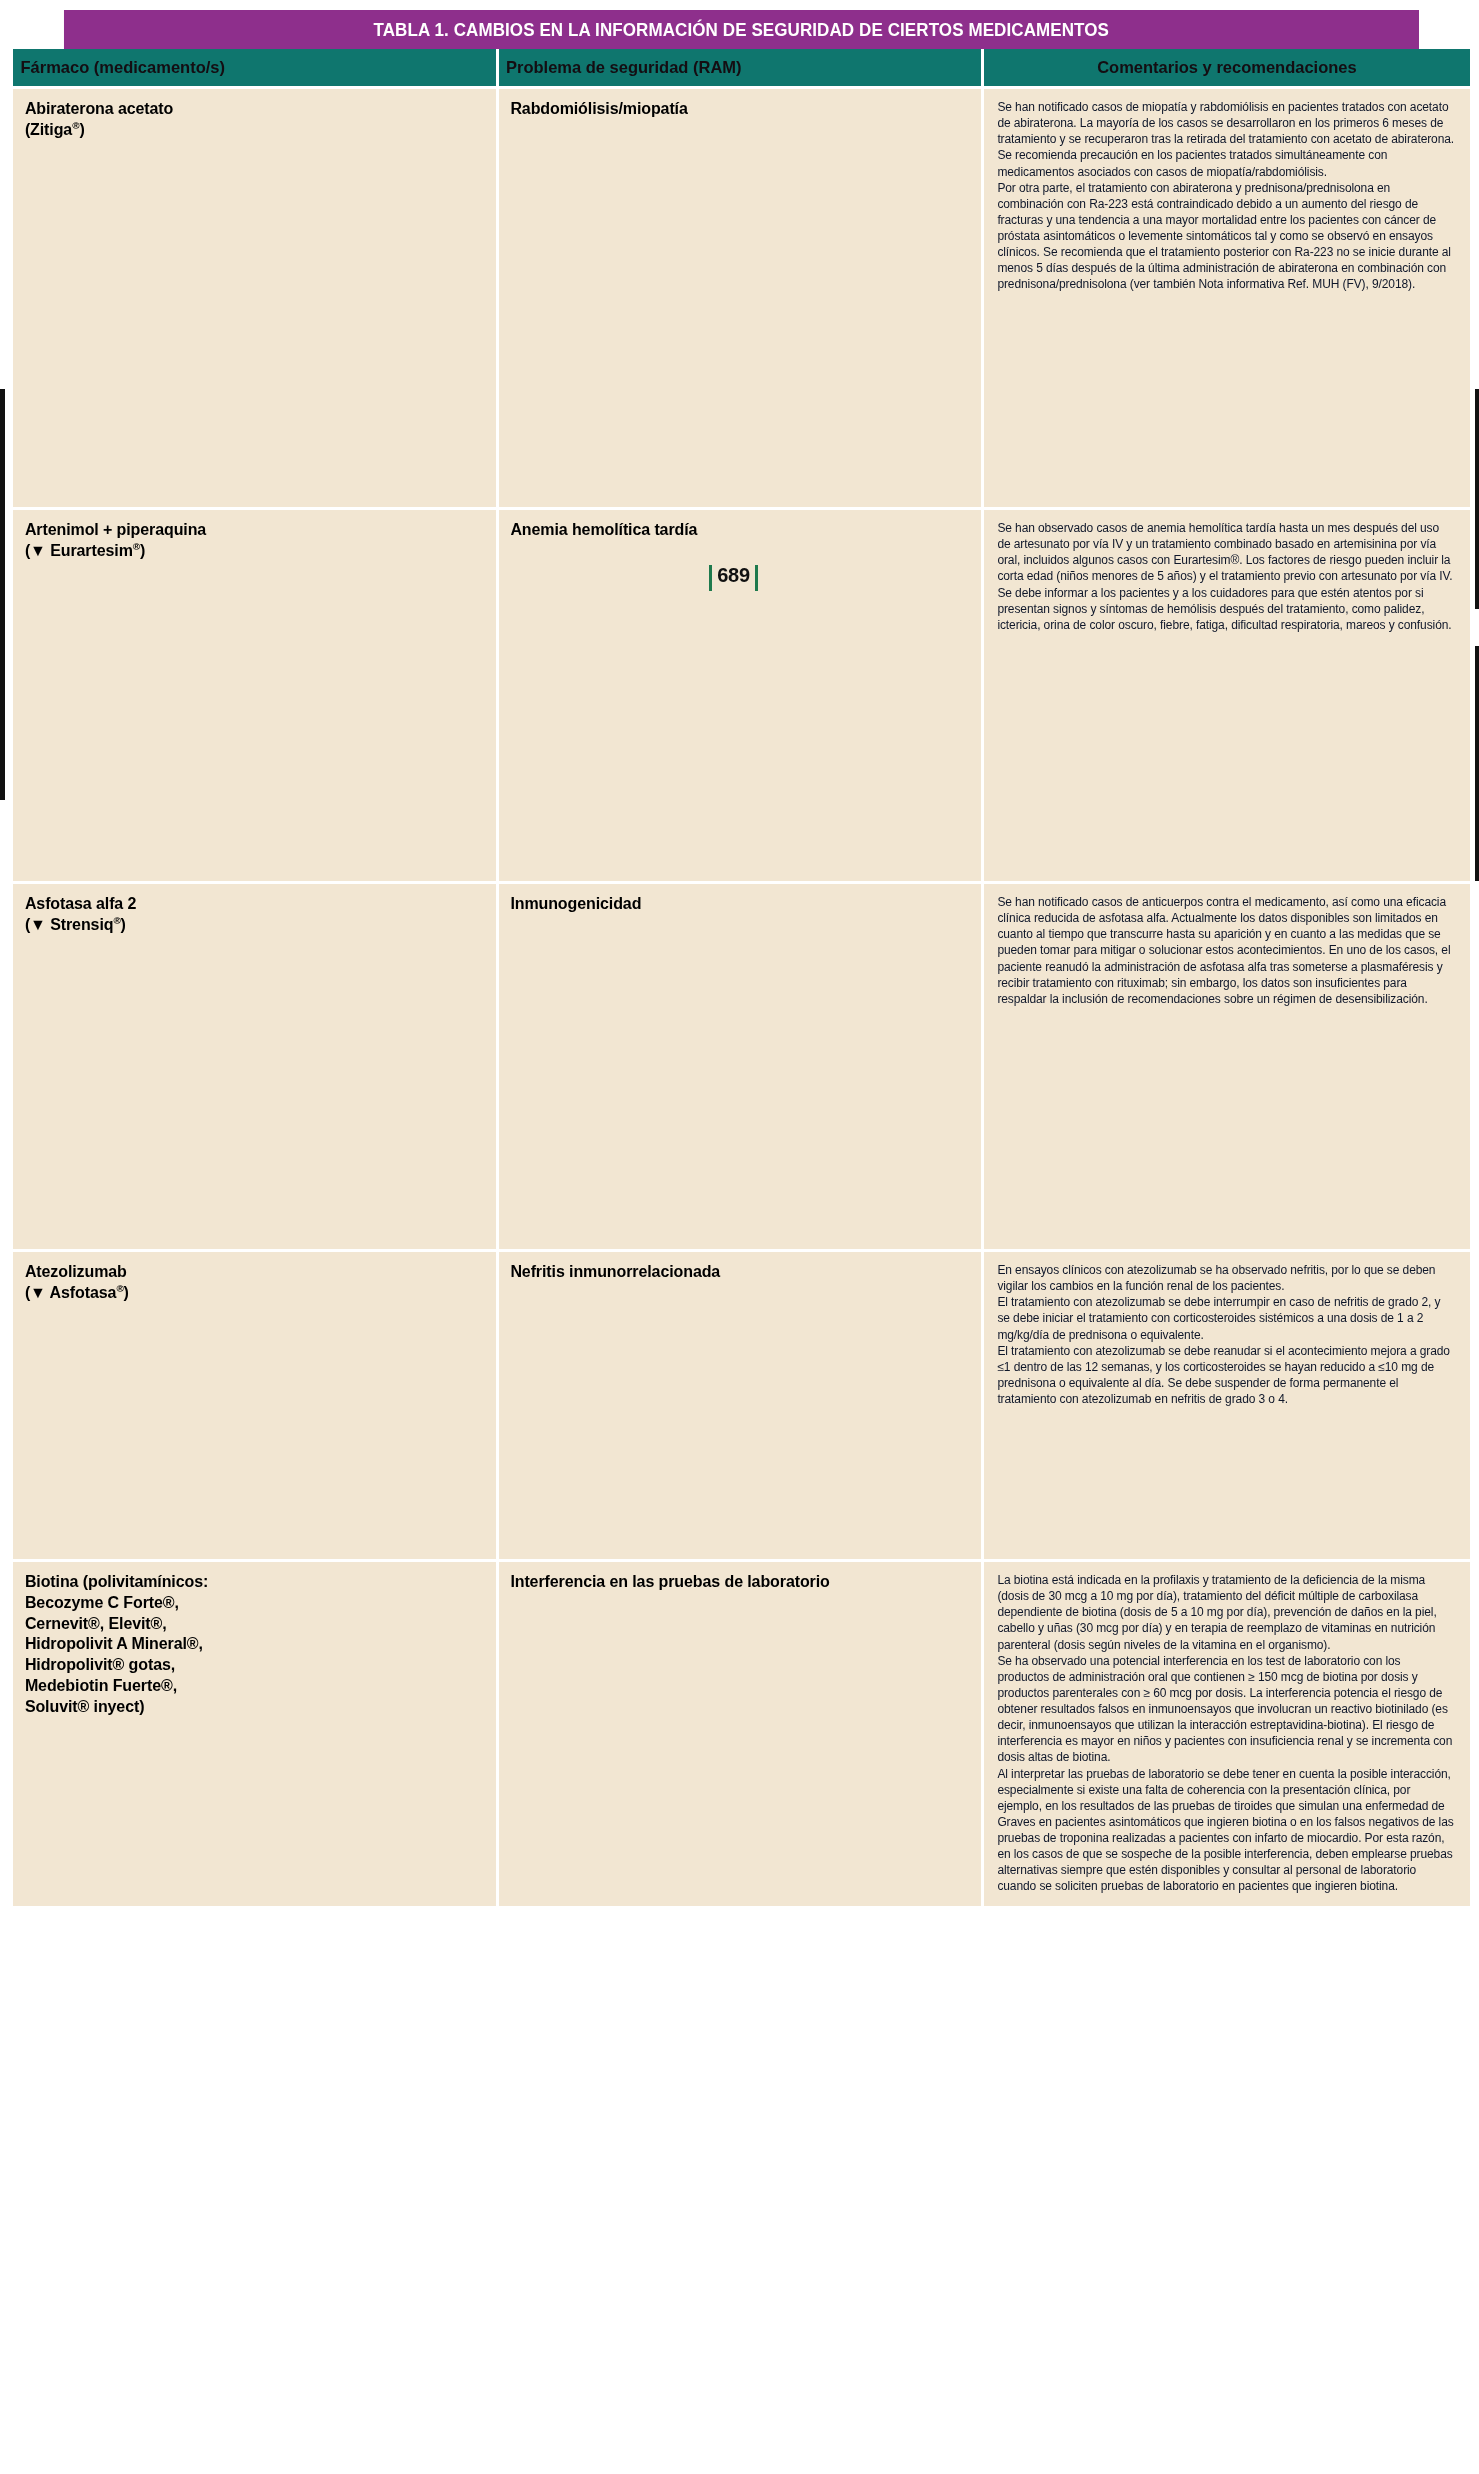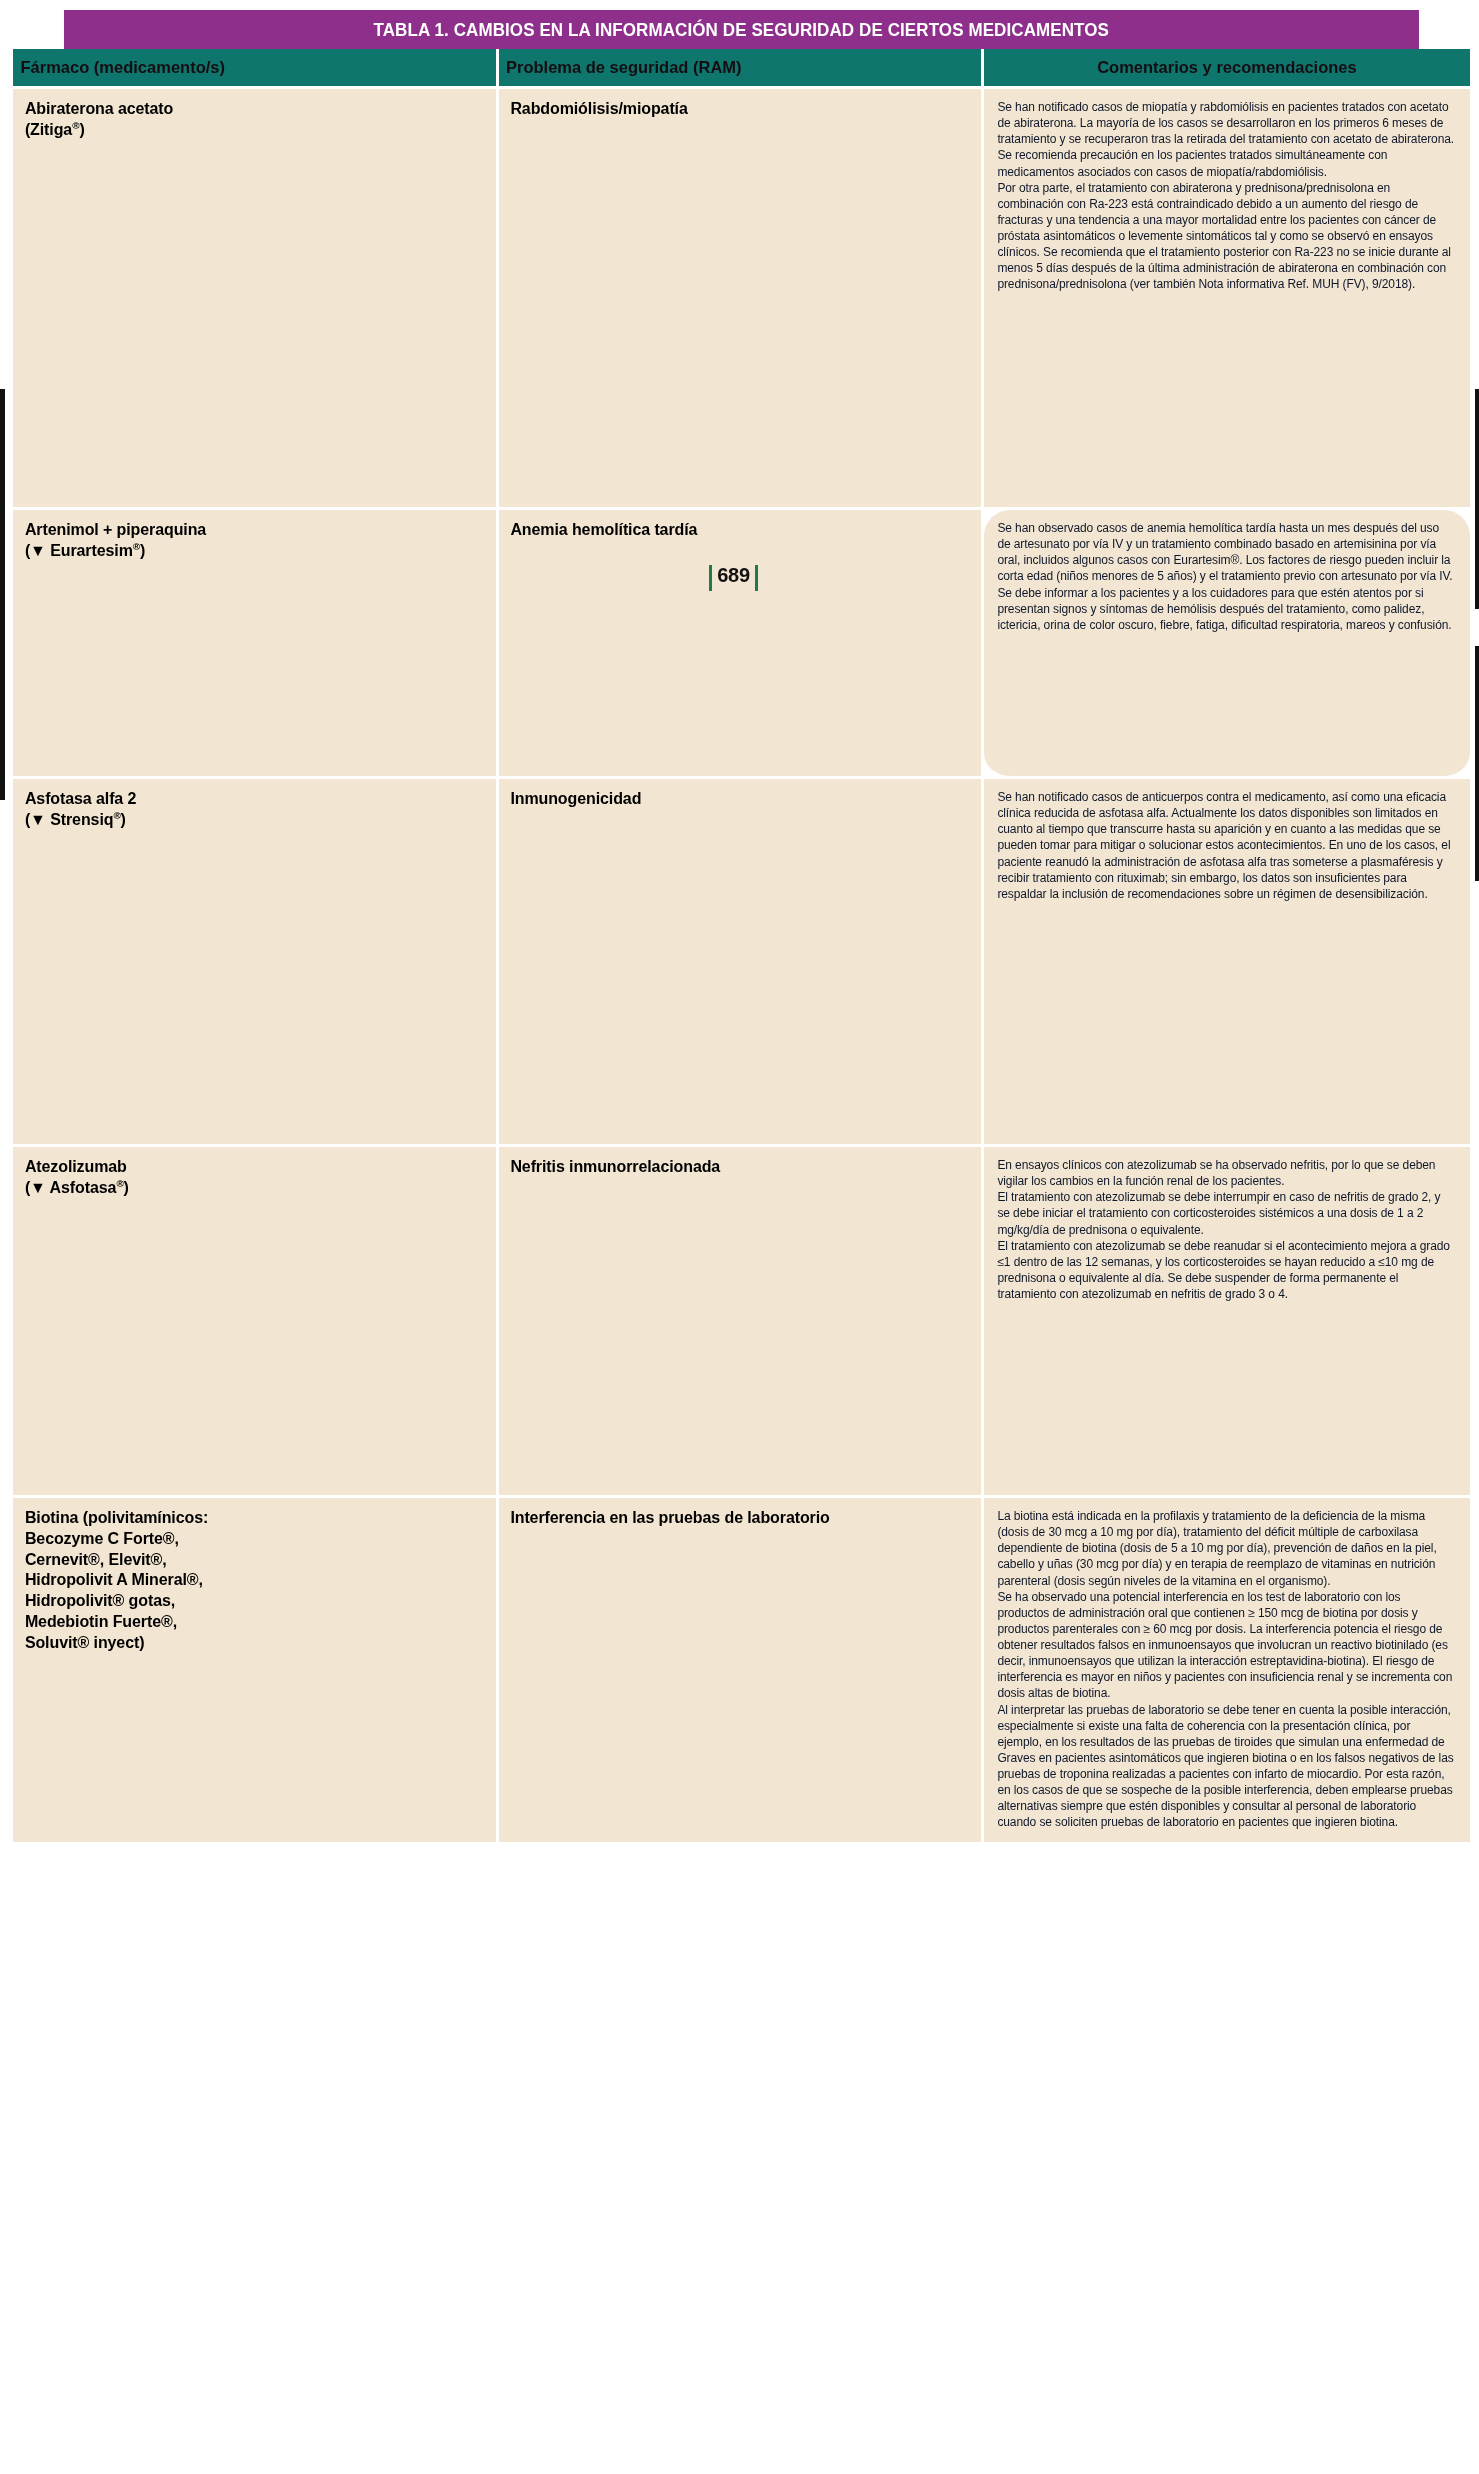--- a/index.html
+++ b/index.html
@@ -147,23 +147,23 @@
   }
 
   
   tr.r1 td{padding-top:10.3px;padding-bottom:10.3px;}
   tr.r2 td{padding-top:10.3px;padding-bottom:10.3px;}
   tr.r3 td{padding-top:10.3px;padding-bottom:10.3px;}
   tr.r4 td{padding-top:10.3px;padding-bottom:10.3px;margin-top:16px;}
   tr.r5 td{padding-top:10.3px;padding-bottom:11.7px;}
 
   tr.r1 td.c-comments{height:421px;}
-  tr.r2 td.c-comments{height:269px;border-radius:26px;}
+  tr.r2 td.c-comments{height:374px;}
   tr.r3 td.c-comments{height:368px;}
-  tr.r4 td.c-comments{height:351px;}
+  tr.r4 td.c-comments{height:310px;}
 </style>
 </head>
 <body>
 
 <div class="page">
 
   <div class="edge-artifact edge-left-a"></div>
   <div class="edge-artifact edge-right-a"></div>
   <div class="edge-artifact edge-right-b"></div>
 

